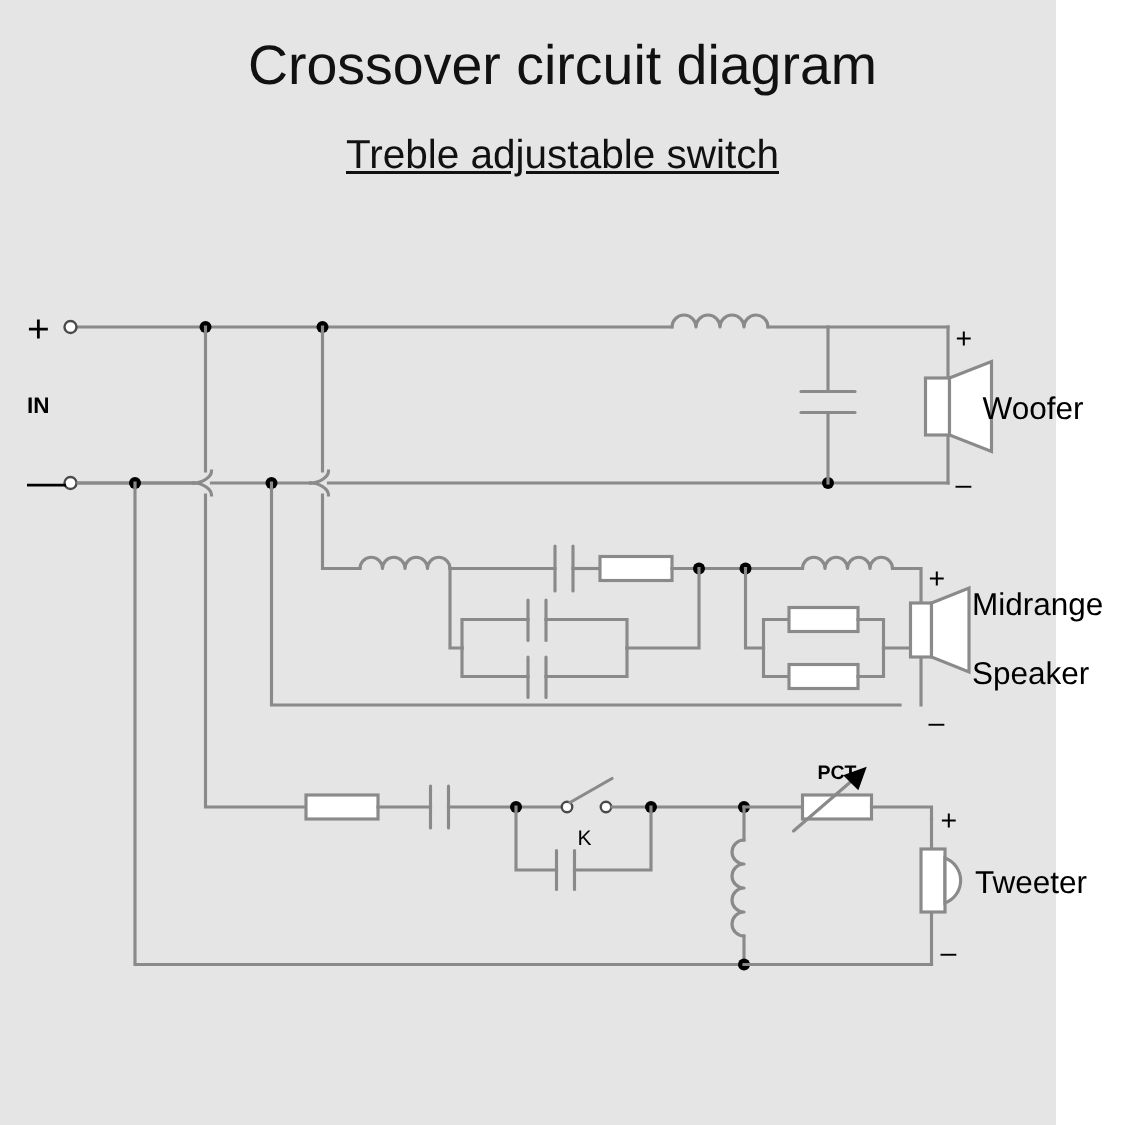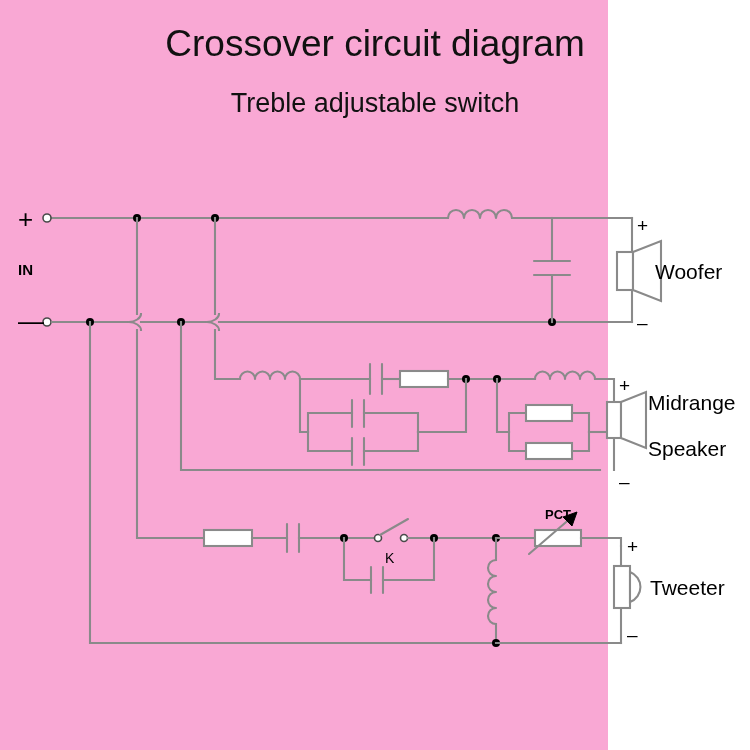--- a/index.html
+++ b/index.html
@@ -10,23 +10,23 @@
   }
   body {
     width: 750px;
     height: 750px;
     font-family: "Liberation Sans", sans-serif;
     color: #000000;
     overflow: hidden;
   }
   #page {
     position: relative;
-    width: 608px;
+    width: 704px;
     height: 750px;
-    background: #f9a8d4;
+    background: #e5e5e5;
   }
   #titles {
     position: absolute;
     left: 0;
     top: 0;
     width: 750px;
     text-align: center;
     pointer-events: none;
   }
   .title-main {
@@ -36,20 +36,21 @@
     font-weight: normal;
     letter-spacing: 0px;
     color: #111111;
   }
   .title-sub {
     font-size: 27px;
     line-height: 1.0;
     margin-top: 28px;
     font-weight: normal;
     color: #111111;
+    text-decoration: underline;
   }
   #schematic {
     position: absolute;
     left: 0;
     top: 0;
     width: 750px;
     height: 750px;
   }
   .wire {
     stroke: #8a8a8a;

